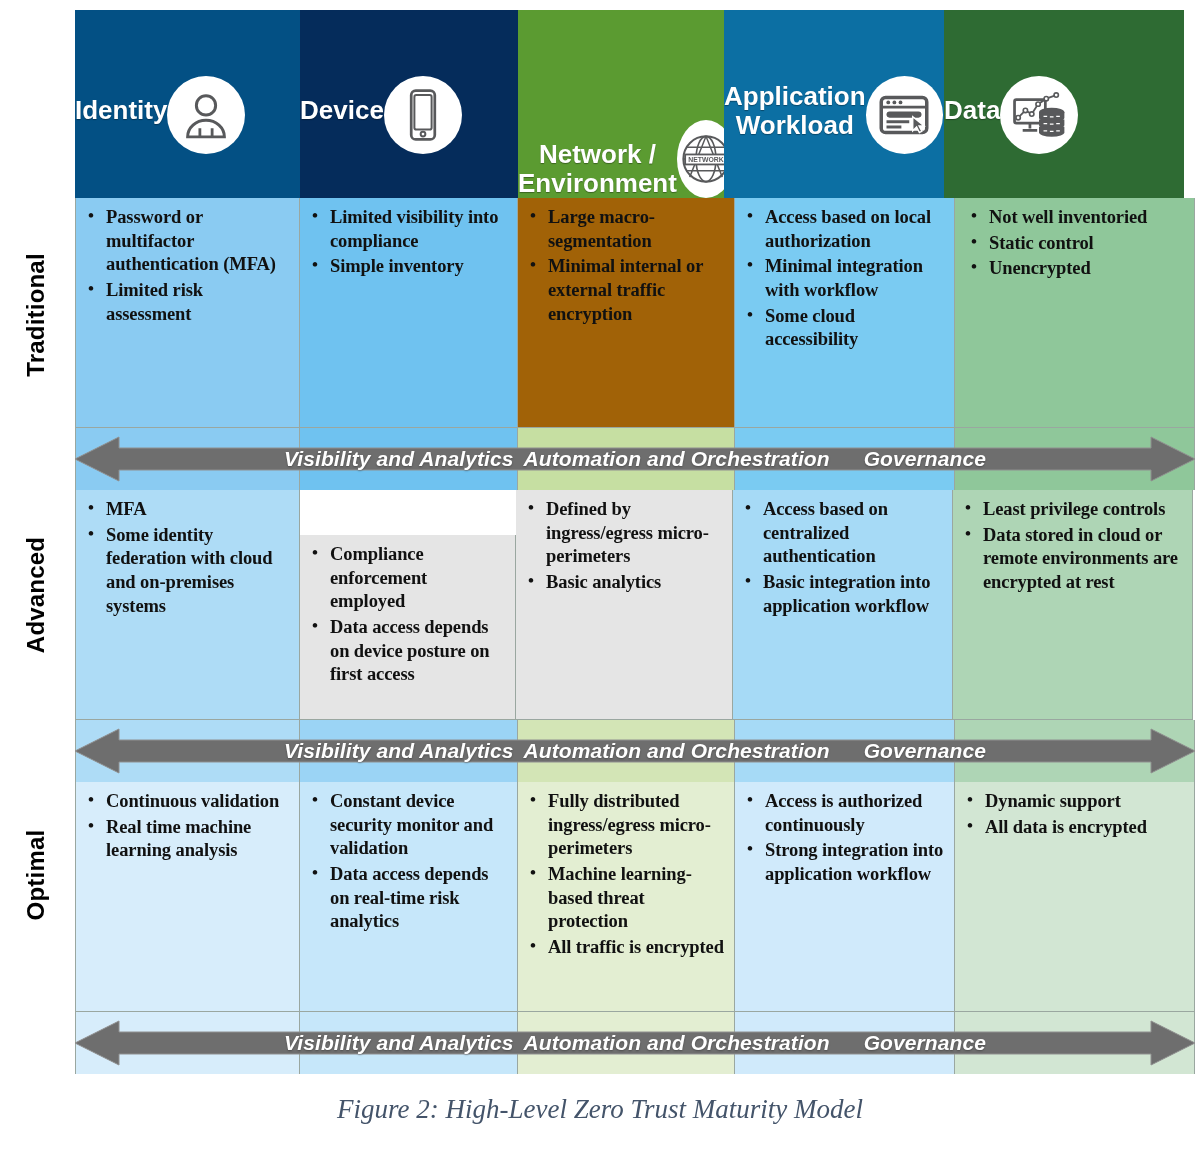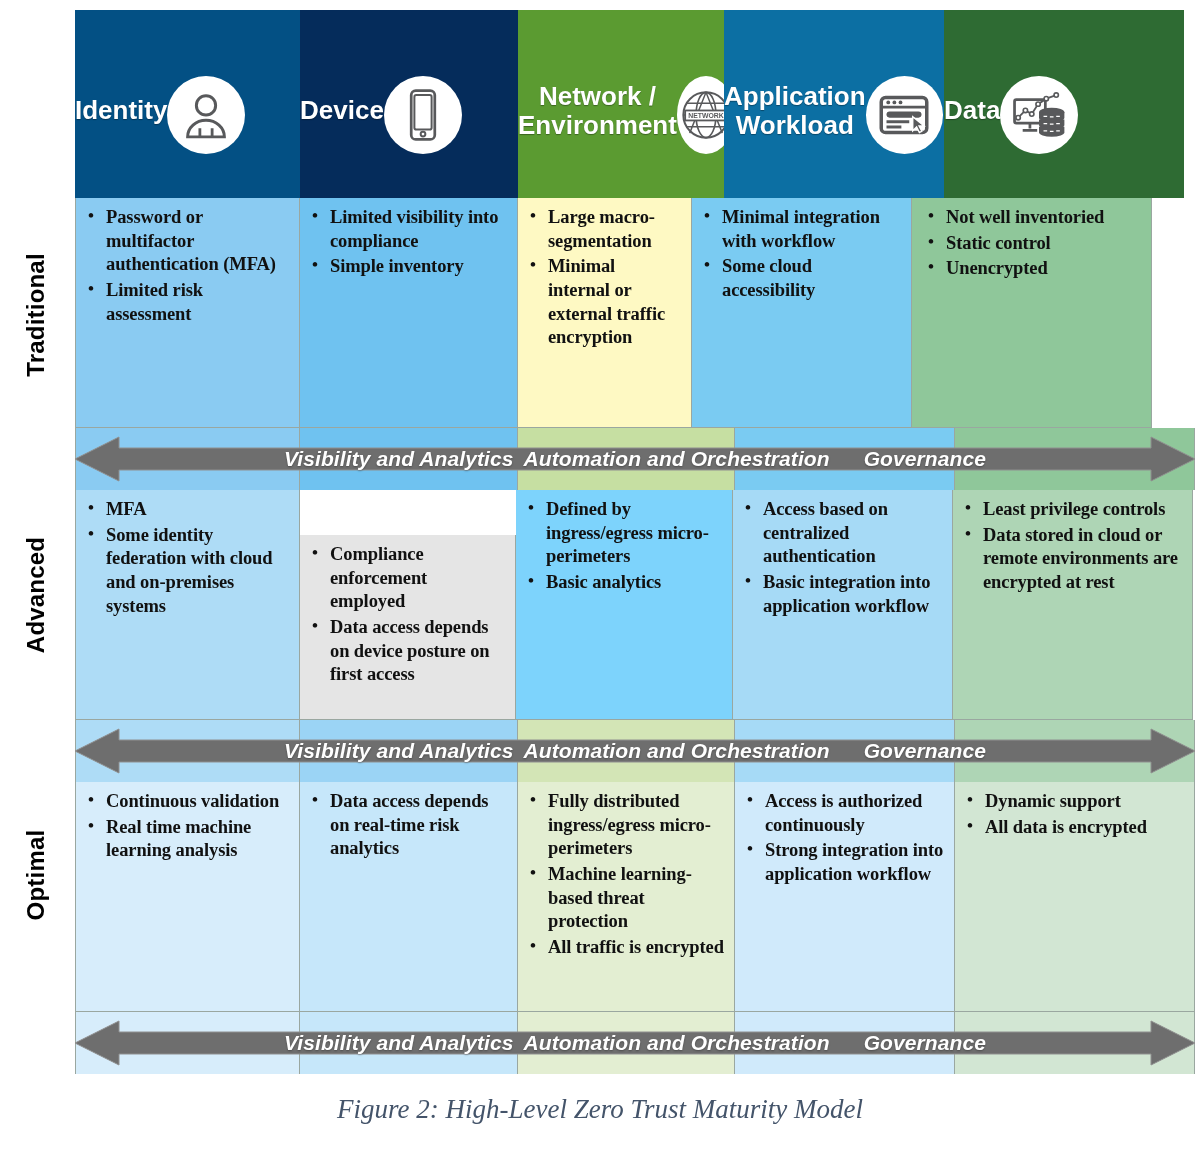--- a/index.html
+++ b/index.html
@@ -175,21 +175,21 @@
             <div>Device</div>
           </div>
           <div class="hdr-icon">
             <svg viewBox="0 0 64 64" width="58" height="58">
               <rect x="19" y="5" width="26" height="54" rx="5" fill="none" stroke="#58595B" stroke-width="3"></rect>
               <rect x="22.5" y="10" width="19" height="38" rx="2" fill="none" stroke="#58595B" stroke-width="2.2"></rect>
               <circle cx="32" cy="53" r="2.6" fill="none" stroke="#58595B" stroke-width="2.2"></circle>
             </svg>
           </div>
         </div>
-        <div class="cell hdr" style="width:206px;background:#5B9B31;">
+        <div class="cell hdr" style="width:206px;background:#5B9B31;align-items:flex-end;">
           <div class="hdr-title">
             <div>Network /</div>
             <div>Environment</div>
           </div>
           <div class="hdr-icon">
             <svg viewBox="0 0 64 64" width="58" height="58">
               <circle cx="32" cy="32" r="25" fill="none" stroke="#58595B" stroke-width="2.2"></circle>
               <ellipse cx="32" cy="32" rx="11" ry="25" fill="none" stroke="#58595B" stroke-width="1.8"></ellipse>
               <path d="M7 32h50 M10 19h44 M10 45h44 M32 7 L14 52 M32 7 L50 52" fill="none" stroke="#58595B" stroke-width="1.6"></path>
               <rect x="9" y="27" width="46" height="11" fill="#fff" stroke="#58595B" stroke-width="2"></rect>
@@ -250,28 +250,29 @@
             <li>Password or multifactor authentication (MFA)</li>
             <li>Limited risk assessment</li>
           </ul>
         </div>
         <div class="bcell" style="width:218px;background:#6FC2F0;">
           <ul class="bl">
             <li>Limited visibility into compliance</li>
             <li>Simple inventory</li>
           </ul>
         </div>
-        <div class="bcell" style="width:174px;background:#fef9c3;">
+        <div class="bcell" style="width:217px;background:#a16207;">
           <ul class="bl">
             <li>Large macro-segmentation</li>
             <li>Minimal internal or external traffic encryption</li>
           </ul>
         </div>
         <div class="bcell" style="width:220px;background:#7ACBF2;">
           <ul class="bl">
+            <li>Access based on local authorization</li>
             <li>Minimal integration with workflow</li>
             <li>Some cloud accessibility</li>
           </ul>
         </div>
         <div class="bcell" style="width:240px;background:#8FC79A;padding-left:12px;">
           <ul class="bl">
             <li>Not well inventoried</li>
             <li>Static control</li>
             <li>Unencrypted</li>
           </ul>
@@ -300,21 +301,21 @@
             <li>MFA</li>
             <li>Some identity federation with cloud and on-premises systems</li>
           </ul>
         </div>
         <div class="bcell" style="width:216px;background:#e5e5e5;margin-top:45px;">
           <ul class="bl">
             <li>Compliance enforcement employed</li>
             <li>Data access depends on device posture on first access</li>
           </ul>
         </div>
-        <div class="bcell" style="width:217px;background:#7dd3fc;">
+        <div class="bcell" style="width:217px;background:#e5e5e5;">
           <ul class="bl">
             <li>Defined by ingress/egress micro-perimeters</li>
             <li>Basic analytics</li>
           </ul>
         </div>
         <div class="bcell" style="width:220px;background:#A6DAF6;">
           <ul class="bl">
             <li>Access based on centralized authentication</li>
             <li>Basic integration into application workflow</li>
           </ul>
@@ -345,20 +346,21 @@
       </div>
       <div class="body-row" style="height:230px;">
         <div class="bcell" style="width:225px;background:#D7EDFB;">
           <ul class="bl">
             <li>Continuous validation</li>
             <li>Real time machine learning analysis</li>
           </ul>
         </div>
         <div class="bcell" style="width:218px;background:#C6E7FA;">
           <ul class="bl">
+            <li>Constant device security monitor and validation</li>
             <li>Data access depends on real-time risk analytics</li>
           </ul>
         </div>
         <div class="bcell" style="width:217px;background:#E3EED2;">
           <ul class="bl">
             <li>Fully distributed ingress/egress micro-perimeters</li>
             <li>Machine learning-based threat protection</li>
             <li>All traffic is encrypted</li>
           </ul>
         </div>

